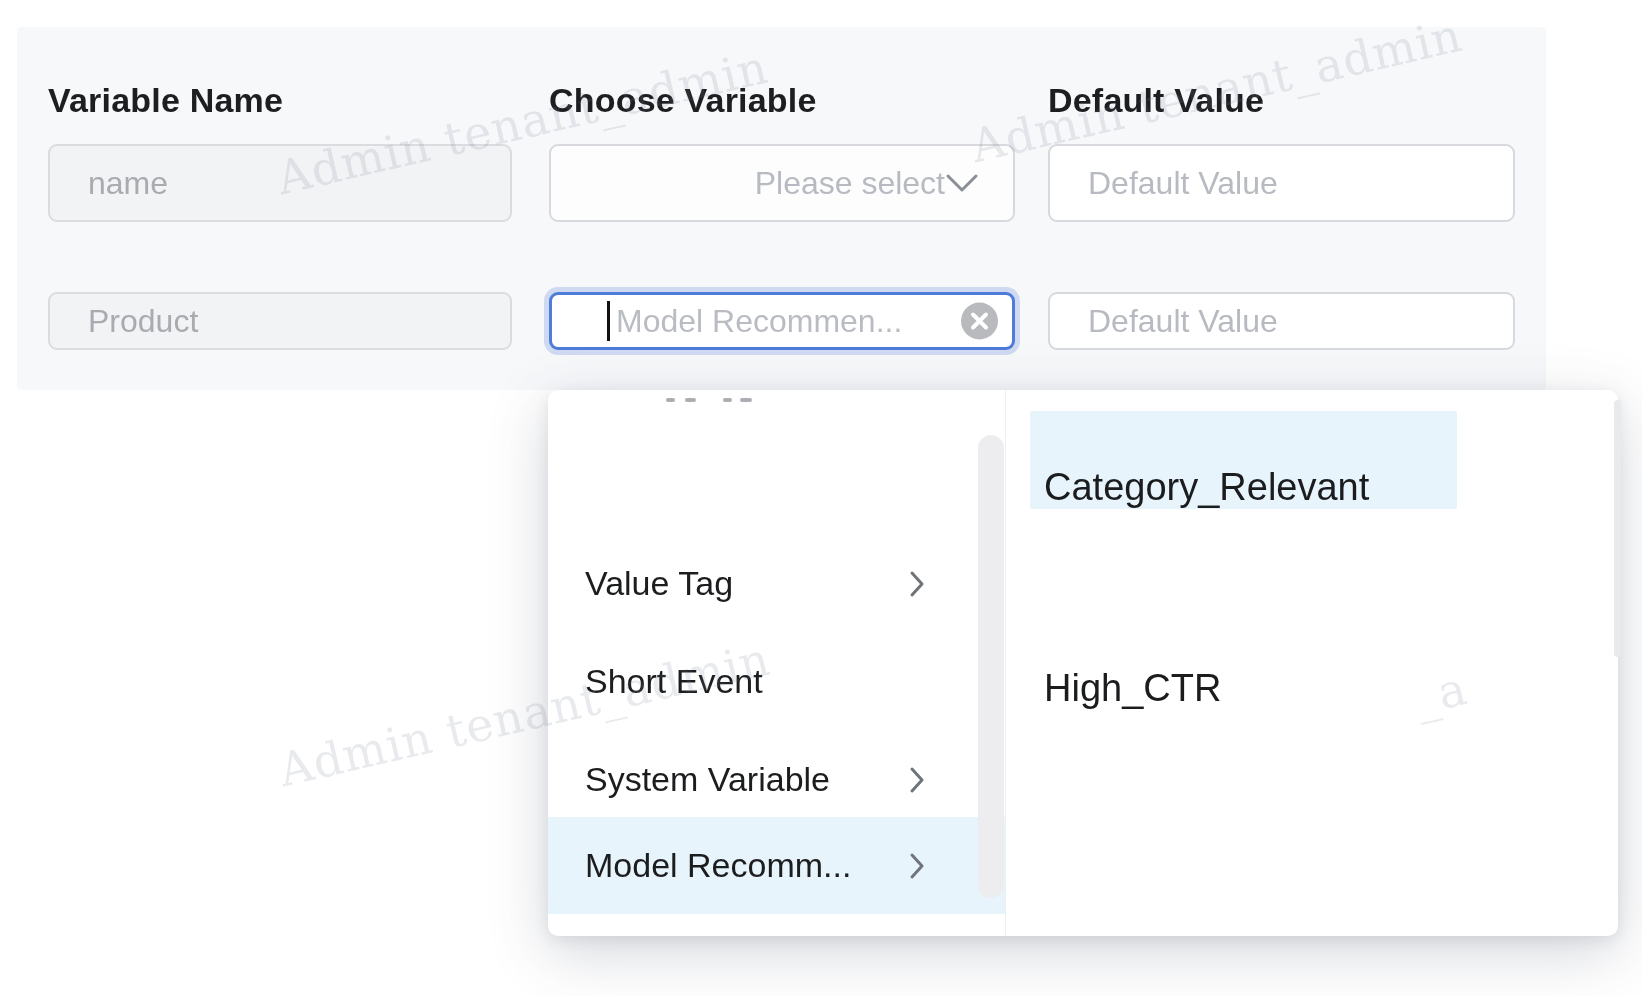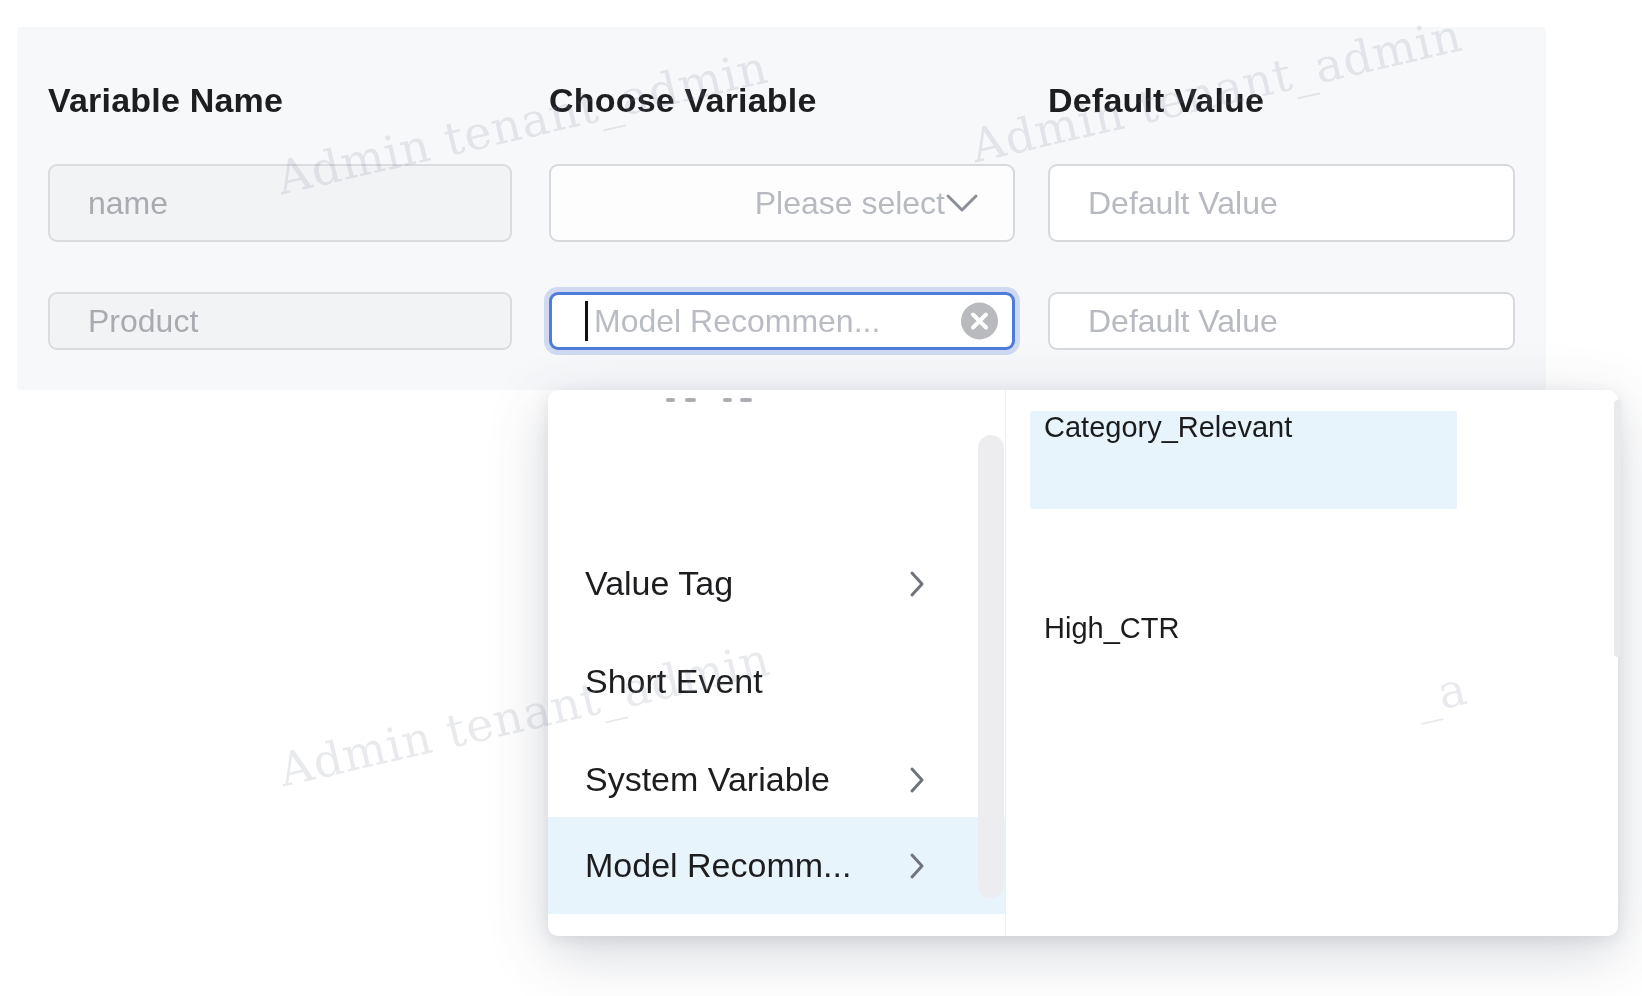--- a/index.html
+++ b/index.html
@@ -8,38 +8,38 @@
   .stage { position:relative; width:1642px; height:996px; background:#fff; overflow:hidden; }
 
   
   .form-panel { position:absolute; left:17px; top:27px; width:1529px; height:363px;
                 background:#f7f8fa; border-radius:4px; z-index:1; }
   .col-header { position:absolute; top:78px; height:44px; line-height:44px;
                 font-size:34px; font-weight:600; color:#1d1e20; letter-spacing:.2px; z-index:2;text-align:center; }
   .hdr-1 { left:48px; }  .hdr-2 { left:549px; }  .hdr-3 { left:1048px; }
 
   .fld { position:absolute; border-radius:9px; font-size:32px; z-index:2; }
-  .row1 { top:164px; height:78px; }
+  .row1 { top:144px; height:78px; }
   .row2 { top:292px; height:58px; }
   .c1 { left:48px;  width:464px; }
   .c2 { left:549px; width:466px; }
   .c3 { left:1048px; width:467px; }
 
   input.fld { outline:none; padding:0 0 0 38px; color:#7d8086; }
   .fld-disabled { background:#f2f3f5; border:2px solid #dadce0; color:#a8abb0; }
   .fld-disabled::placeholder { color:#a8abb0; opacity:1; }
   .fld-white { background:#ffffff; border:2px solid #d7d9dd; }
   .fld-white::placeholder { color:#b7bac0; opacity:1; }
 
   .select-box { background:#fdfdfe; border:2px solid #d7d9dd; display:flex; align-items:center; cursor:pointer; }
   .select-box .ph { flex:1; padding-left:38px; color:#b7bac0;text-align:right; }
   .select-box .chev { margin-right:34px; display:flex; align-items:center; }
 
   .select-focused { background:#ffffff; border:3px solid #4e7cd8;
-                    box-shadow:0 0 0 5px rgba(78,124,216,.24); display:flex; align-items:center; cursor:text; }
+                    box-shadow:0 0 0 5px rgba(78,124,216,.24); display:flex; align-items:center; cursor:text;padding-left:22px; }
   .select-focused .ph { color:#b9bcc2; padding-left:6px; }
   .caret { width:3px; height:40px; background:#111; margin-left:33px; animation:blink 1s steps(1) infinite; }
   @keyframes blink { 50% { opacity:0; } }
   .clear-btn { position:absolute; right:14px; top:50%; transform:translateY(-50%);
                width:37px; height:37px; border-radius:50%; background:#b9babd;
                display:flex; align-items:center; justify-content:center; cursor:pointer; }
 
   
   .dropdown { position:absolute; left:548px; top:390px; width:1070px; height:546px;
               background:#ffffff; border-radius:10px; z-index:5;
@@ -49,21 +49,21 @@
   .menu-right { position:absolute; left:457px; top:0; width:613px; height:546px;
                 border-left:1px solid #eceef1; border-radius:0 10px 10px 0; overflow:hidden; }
 
   .menu-item { position:absolute; left:0; width:457px; height:97px; display:flex;
                align-items:center; padding-left:37px; font-size:34px; color:#1c1d1f; cursor:pointer; }
   .menu-item .lbl { flex:1; }
   .menu-item .arr { margin-right:80px; display:flex; align-items:center; }
   .menu-item.active { background:#e8f4fc; }
 
   .sub-item { position:absolute; left:24px; width:427px; height:98px; display:flex;
-              align-items:flex-start; padding-left:14px; font-size:29px; font-weight:500;
+              align-items:flex-end; padding-left:14px; font-size:38px; font-weight:500;
               color:#1b1c1e; cursor:pointer; border-radius:2px; }
   .sub-item.active { background:#e8f4fc; }
 
   .remnant { position:absolute; height:4px; border-radius:2px; background:#8f949b; opacity:.75; top:8px; }
 
   .vscroll-left { position:absolute; left:430px; top:45px; width:26px; height:463px;
                   background:#ededef; border-radius:13px; cursor:pointer; }
   .vscroll-right { position:absolute; left:1066px; top:10px; width:7px; height:257px;
                    background:#e9eaec; border-radius:4px; cursor:pointer; }
 

